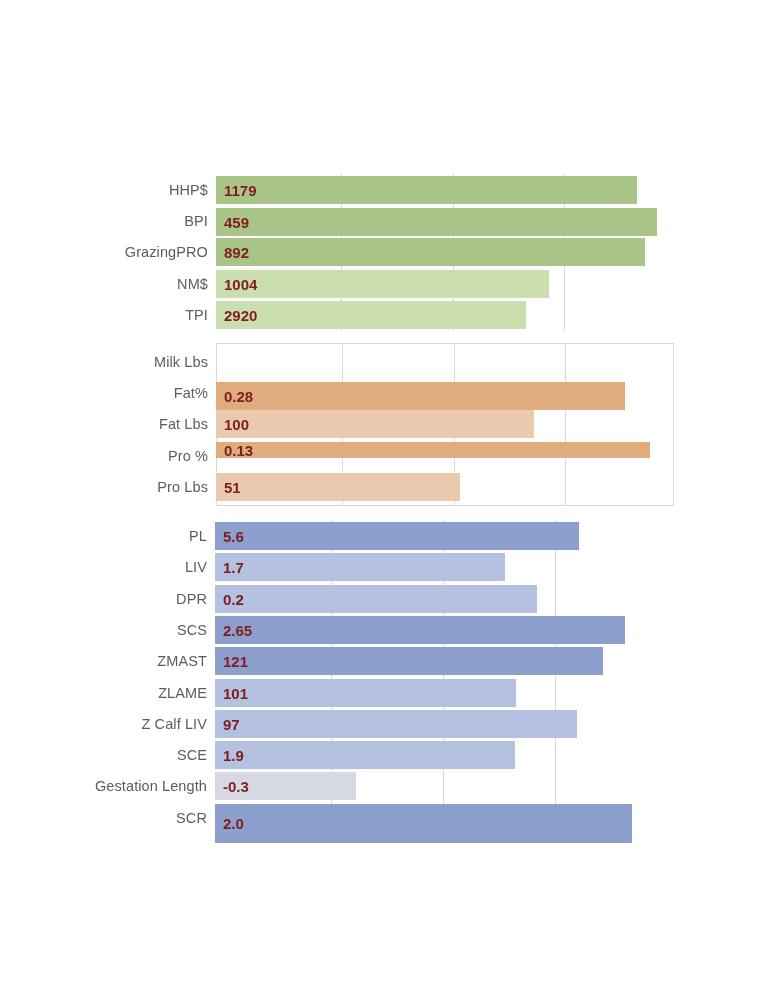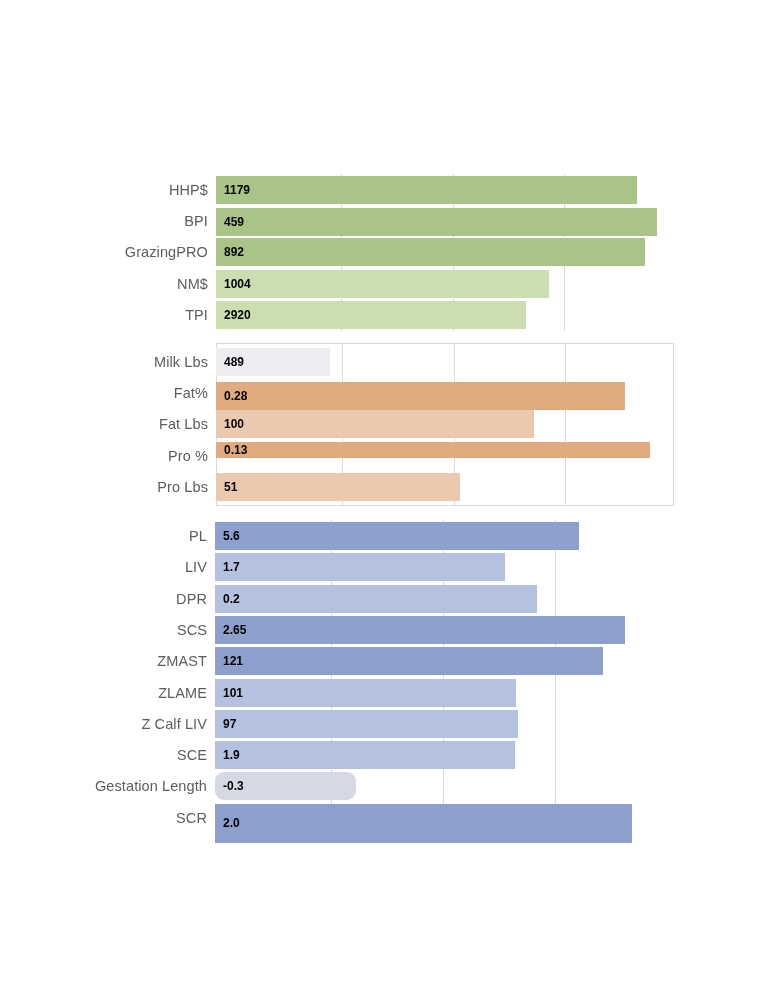--- a/index.html
+++ b/index.html
@@ -33,23 +33,23 @@
 
   .bar{
     position:absolute;
     box-sizing:border-box;
   }
   .bar .val{
     position:absolute;
     left:8px;
     top:50%;
     transform:translateY(-50%);
-    font-size:12px;
+    font-size:15px;
     font-weight:bold;
-    color:#000000;
+    color:#7f1d1d;
     font-family:"Liberation Sans", sans-serif;
     line-height:1;
     white-space:nowrap;
   }
 </style>
 </head>
 <body>
 
 <div class="sheet">
   <div id="groups-root">
@@ -82,23 +82,20 @@
           <div class="cat-label" style="left: -208px; width: 200px; top: 133.8px;">TPI</div>
         </div>
       </div>
       <div class="panel bordered" style="left: 216px; top: 343px; width: 458px; height: 162.8px;">
         <div class="plot">
           <div class="gridline" style="left: 125px;"></div>
           <div class="gridline" style="left: 237px;"></div>
           <div class="gridline" style="left: 348px;"></div>
         </div>
         <div class="rows">
-          <div class="bar" style="left: 0px; top: 5px; height: 28px; width: 114px; background: rgb(238, 238, 242);">
-            <span class="val">489</span>
-          </div>
           <div class="cat-label" style="left: -208px; width: 200px; top: 12px;">Milk Lbs</div>
           <div class="bar" style="left: 0px; top: 39px; height: 28px; width: 409px; background: rgb(224, 171, 126);">
             <span class="val">0.28</span>
           </div>
           <div class="cat-label" style="left: -208px; width: 200px; top: 43.2px;">Fat%</div>
           <div class="bar" style="left: 0px; top: 67.4px; height: 28px; width: 318px; background: rgb(235, 201, 174);">
             <span class="val">100</span>
           </div>
           <div class="cat-label" style="left: -208px; width: 200px; top: 74.4px;">Fat Lbs</div>
           <div class="bar" style="left: 0px; top: 98.6px; height: 16px; width: 434px; background: rgb(224, 171, 126);">
@@ -135,29 +132,29 @@
           </div>
           <div class="cat-label" style="left: -207px; width: 199px; top: 102.9px;">SCS</div>
           <div class="bar" style="left: 0px; top: 127.2px; height: 28px; width: 388px; background: rgb(140, 159, 205);">
             <span class="val">121</span>
           </div>
           <div class="cat-label" style="left: -207px; width: 199px; top: 134.2px;">ZMAST</div>
           <div class="bar" style="left: 0px; top: 158.5px; height: 28px; width: 301px; background: rgb(180, 193, 224);">
             <span class="val">101</span>
           </div>
           <div class="cat-label" style="left: -207px; width: 199px; top: 165.5px;">ZLAME</div>
-          <div class="bar" style="left: 0px; top: 189.8px; height: 28px; width: 303px; background: rgb(180, 193, 224);">
+          <div class="bar" style="left: 0px; top: 189.8px; height: 28px; width: 362px; background: rgb(180, 193, 224);">
             <span class="val">97</span>
           </div>
           <div class="cat-label" style="left: -207px; width: 199px; top: 196.8px;">Z Calf LIV</div>
           <div class="bar" style="left: 0px; top: 221.1px; height: 28px; width: 300px; background: rgb(180, 193, 224);">
             <span class="val">1.9</span>
           </div>
           <div class="cat-label" style="left: -207px; width: 199px; top: 228.1px;">SCE</div>
-          <div class="bar" style="left: 0px; top: 252.4px; height: 28px; width: 141px; background: rgb(214, 217, 227); border-radius: 9px;">
+          <div class="bar" style="left: 0px; top: 252.4px; height: 28px; width: 141px; background: rgb(214, 217, 227);">
             <span class="val">-0.3</span>
           </div>
           <div class="cat-label" style="left: -207px; width: 199px; top: 259.4px;">Gestation Length</div>
           <div class="bar" style="left: 0px; top: 283.7px; height: 39px; width: 417px; background: rgb(140, 159, 205);">
             <span class="val">2.0</span>
           </div>
           <div class="cat-label" style="left: -207px; width: 199px; top: 290.7px;">SCR</div>
         </div>
       </div>
     </div>

